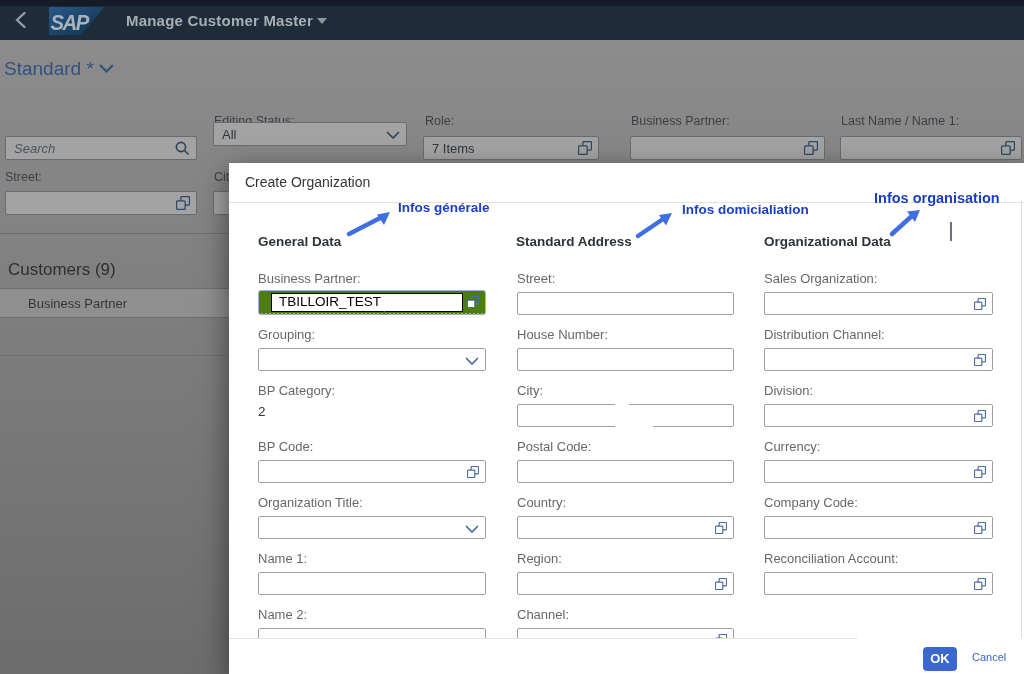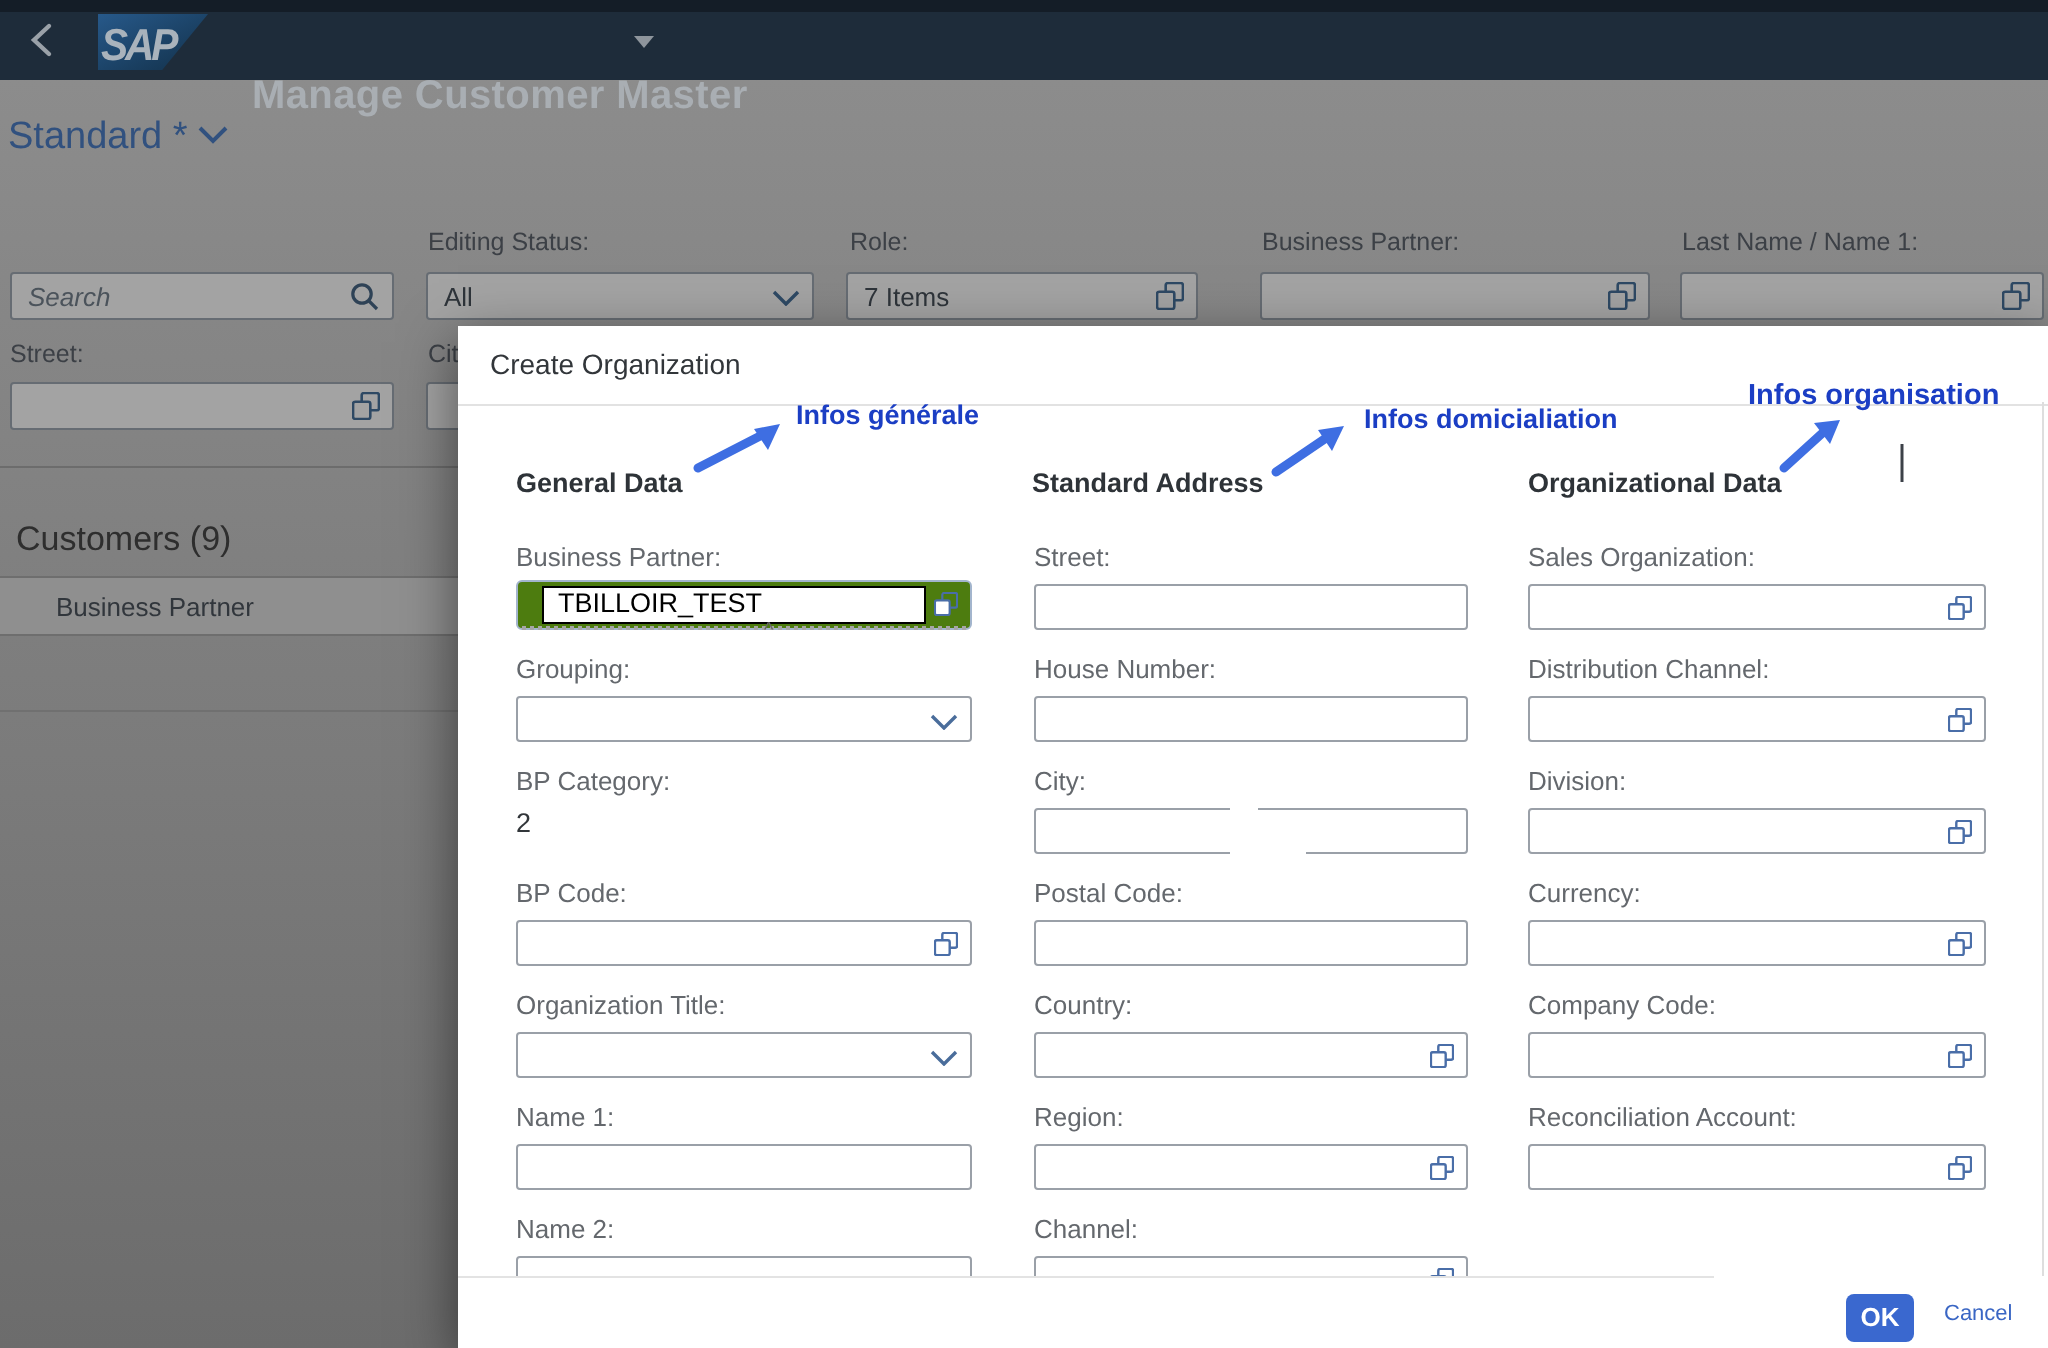--- a/index.html
+++ b/index.html
@@ -4,21 +4,21 @@
 <style>
   * { margin:0; padding:0; box-sizing:border-box; }
   html,body { width:1024px; height:674px; overflow:hidden; }
   body { font-family:"Liberation Sans", sans-serif; }
   #stage { position:relative; width:1024px; height:674px; background:linear-gradient(#8e8e8e, #6c6c6c); overflow:hidden; }
 
   
   #shell { position:absolute; left:0; top:0; width:1024px; height:40px; background:#1e2c3a; }
   #shell .topstrip { position:absolute; left:0; top:0; width:1024px; height:6px; background:#141d27; }
   #shell .back { position:absolute; left:14px; top:11px; }
-  #shell .title { position:absolute; left:126px; top:12px; font-size:20px; font-weight:bold; color:#a9aeb3; letter-spacing:.2px;margin-top:25px; }
+  #shell .title { position:absolute; left:126px; top:12px; font-size:15px; font-weight:bold; color:#a9aeb3; letter-spacing:.2px; }
   #shell .caret { position:absolute; left:317px; top:18px; width:0; height:0; border-left:5px solid transparent; border-right:5px solid transparent; border-top:6px solid #8e959c; }
   #logo { position:absolute; left:49px; top:7px; }
 
   
   .stdrow { position:absolute; left:4px; top:58px; font-size:19px; color:#31517f; }
   .flbl { position:absolute; font-size:12.5px; color:#3c4046; white-space:nowrap; }
   .din  { position:absolute; height:24px; background:#a3a3a3; border:1px solid #666c73; border-radius:2px; font-size:13px; color:#2e343a; }
   .din .tx { position:absolute; left:8px; top:4px; }
   .din .ic { position:absolute; right:6px; top:4px; }
   .divider { position:absolute; left:0; top:233px; width:1024px; height:1px; background:#6c6c6c; }
@@ -81,21 +81,21 @@
   <div class="flbl" style="left:631px; top:114px;">Business Partner:</div>
   <div class="flbl" style="left:841px; top:114px;">Last Name / Name 1:</div>
 
   <div class="din" style="left:5px; top:136px; width:192px;">
     <span class="tx" style="font-style:italic; color:#4b535b;">Search</span>
     <svg class="ic" width="15" height="15" viewBox="0 0 15 15">
         <circle cx="6" cy="6" r="4.6" fill="none" stroke="#2e4256" stroke-width="1.6"></circle>
         <line x1="9.5" y1="9.5" x2="13.5" y2="13.5" stroke="#2e4256" stroke-width="1.6"></line>
       </svg>
   </div>
-  <div class="din" style="left:213px; top:136px; width:194px;padding-left:32px;">
+  <div class="din" style="left:213px; top:122px; width:194px;padding-left:32px;">
     <span class="tx">All</span>
     <svg class="ic" style="top:8px;" width="14" height="8" viewBox="0 0 14 8">
         <path d="M1 1 L7 7 L13 1" fill="none" stroke="#2e4964" stroke-width="1.7"></path>
       </svg>
   </div>
   <div class="din" style="left:423px; top:136px; width:176px;">
     <span class="tx">7 Items</span>
     <svg class="ic" width="14" height="14" viewBox="0 0 13 13">
         <rect x="4.5" y="0.5" width="8" height="8" rx="1" fill="none" stroke="#2e4964" stroke-width="1.2"></rect>
         <rect x="0.5" y="4.5" width="8" height="8" rx="1" fill="#a3a3a3" stroke="#2e4964" stroke-width="1.2"></rect>

